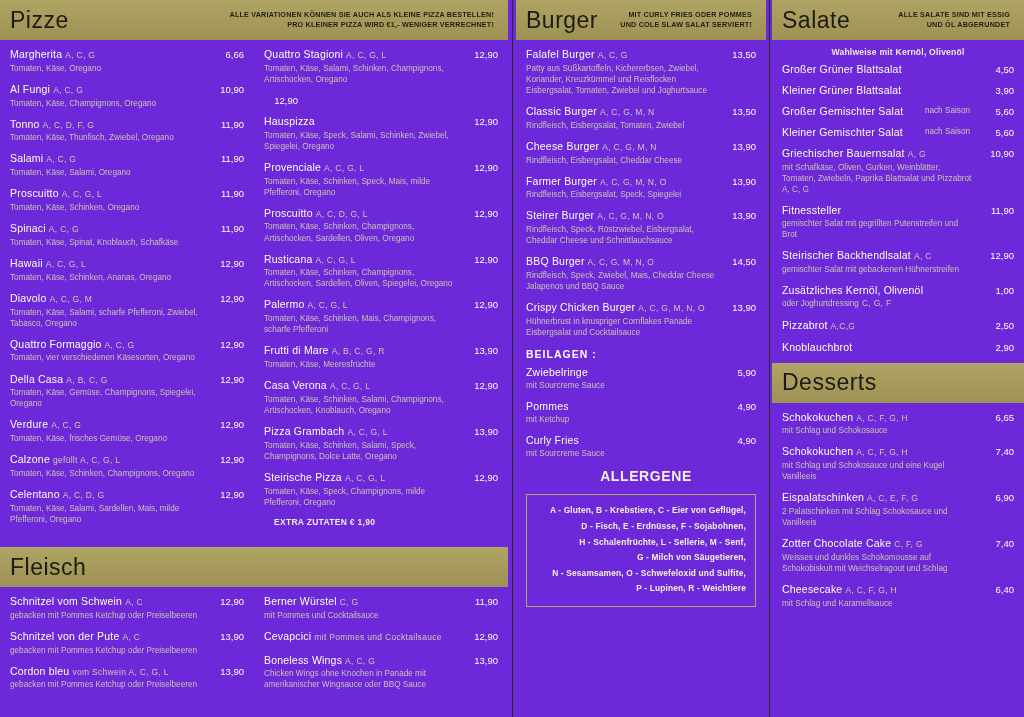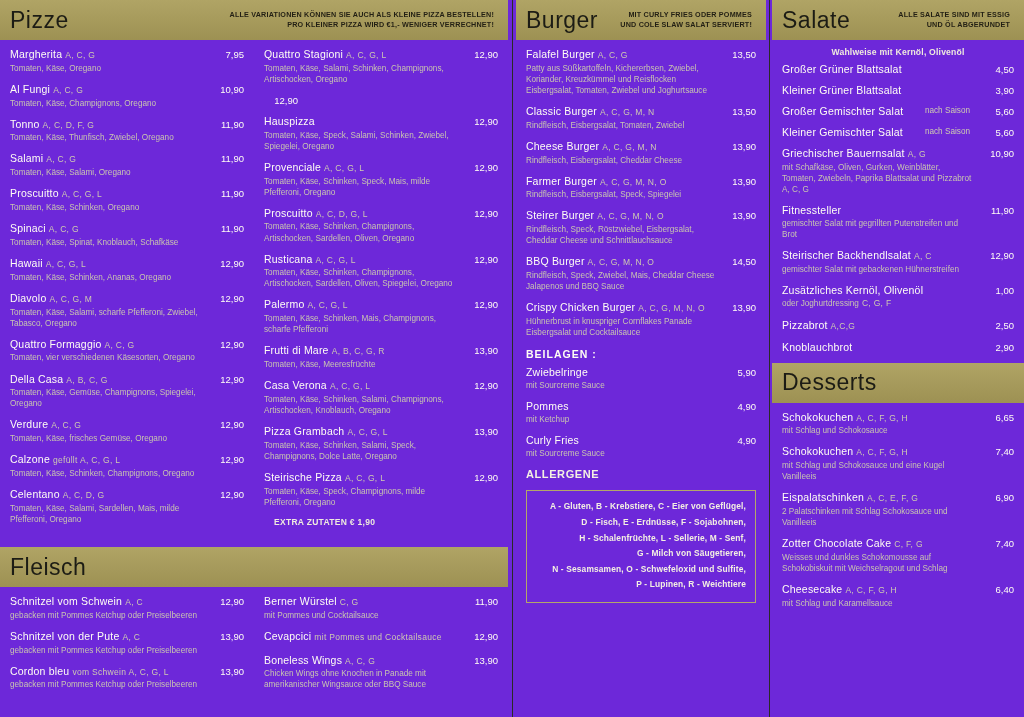--- a/index.html
+++ b/index.html
@@ -128,25 +128,26 @@
     text-align: right;
   }
   .allergene-line {
     font-size: 8.4px;
     font-weight: bold;
     line-height: 1.85;
     color: #f4f0e2;
     letter-spacing: .15px;
   }
   .allergene-title {
-    font-size: 11px;
+    font-size: 14px;
     font-weight: bold;
     letter-spacing: .6px;
     margin: 6px 0 0 10px;
     color: #f4f0e2;
+    text-align: center;
   }
 
   
   .vsep {
     position: absolute;
     top: 0; bottom: 0;
     width: 1px;
     background: #2b2b26;
   }
 
@@ -179,21 +180,21 @@
     <div class="twocol">
 
       <div class="colhalf">
         <div class="list">
 
           <div class="item">
             <div class="item-main">
               <div class="item-name"><span>Margherita</span><span class="alg">A, C, G</span></div>
               <div class="item-desc">Tomaten, Käse, Oregano</div>
             </div>
-            <div class="item-price">7,95</div>
+            <div class="item-price">6,66</div>
           </div>
 
           <div class="item">
             <div class="item-main">
               <div class="item-name"><span>Al Fungi</span><span class="alg">A, C, G</span></div>
               <div class="item-desc">Tomaten, Käse, Champignons, Oregano</div>
             </div>
             <div class="item-price">10,90</div>
           </div>
 

